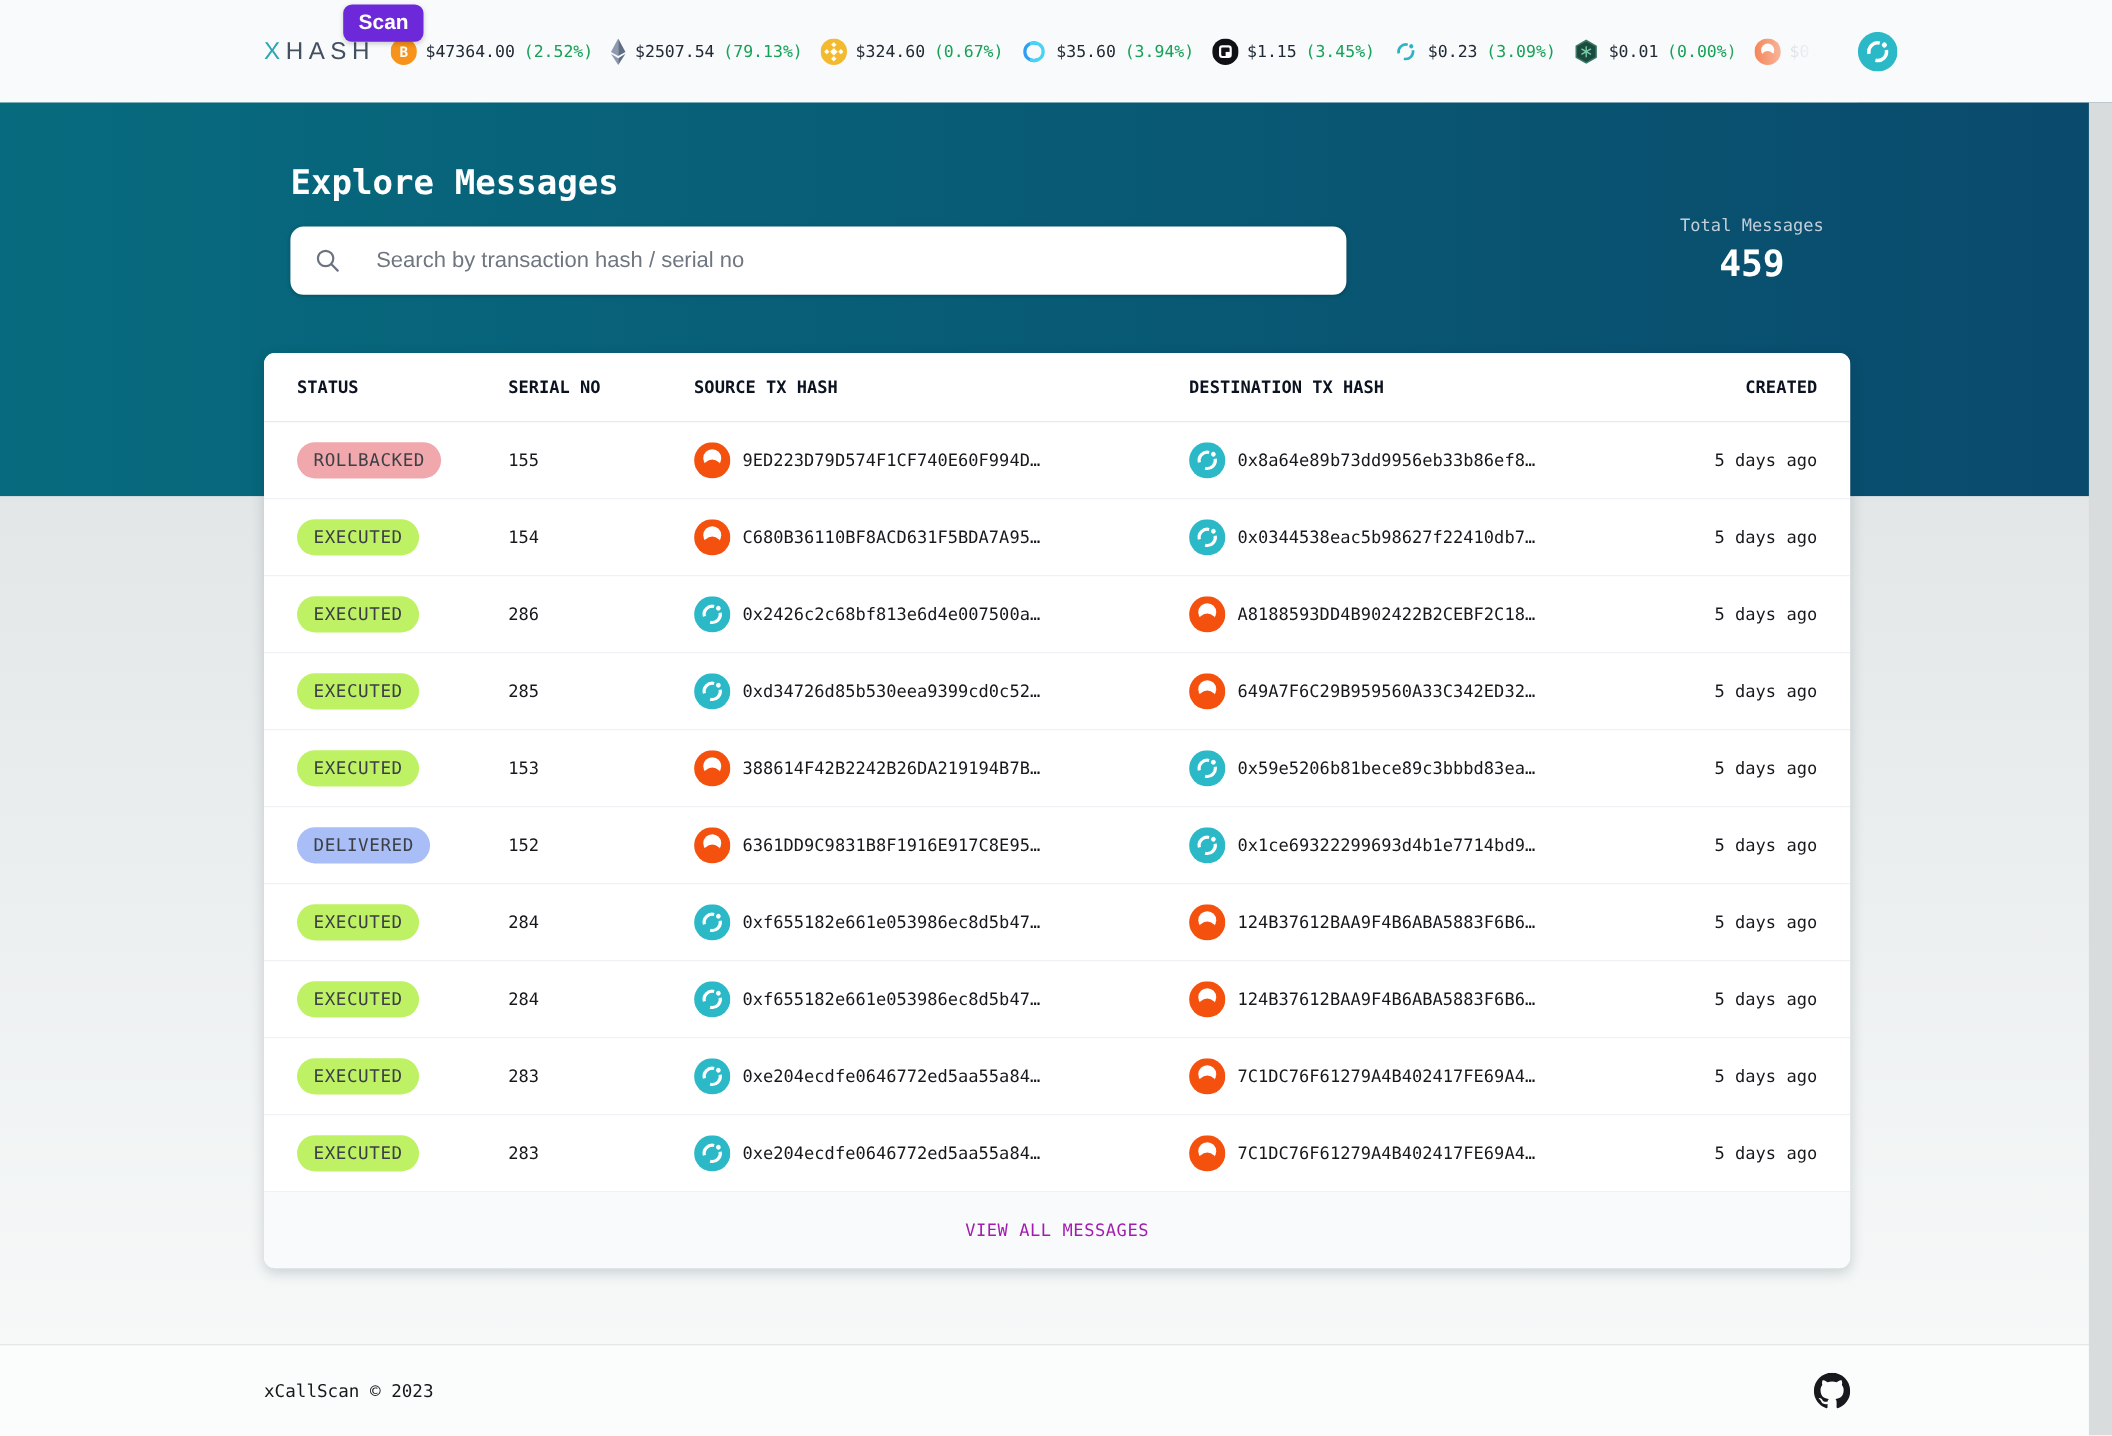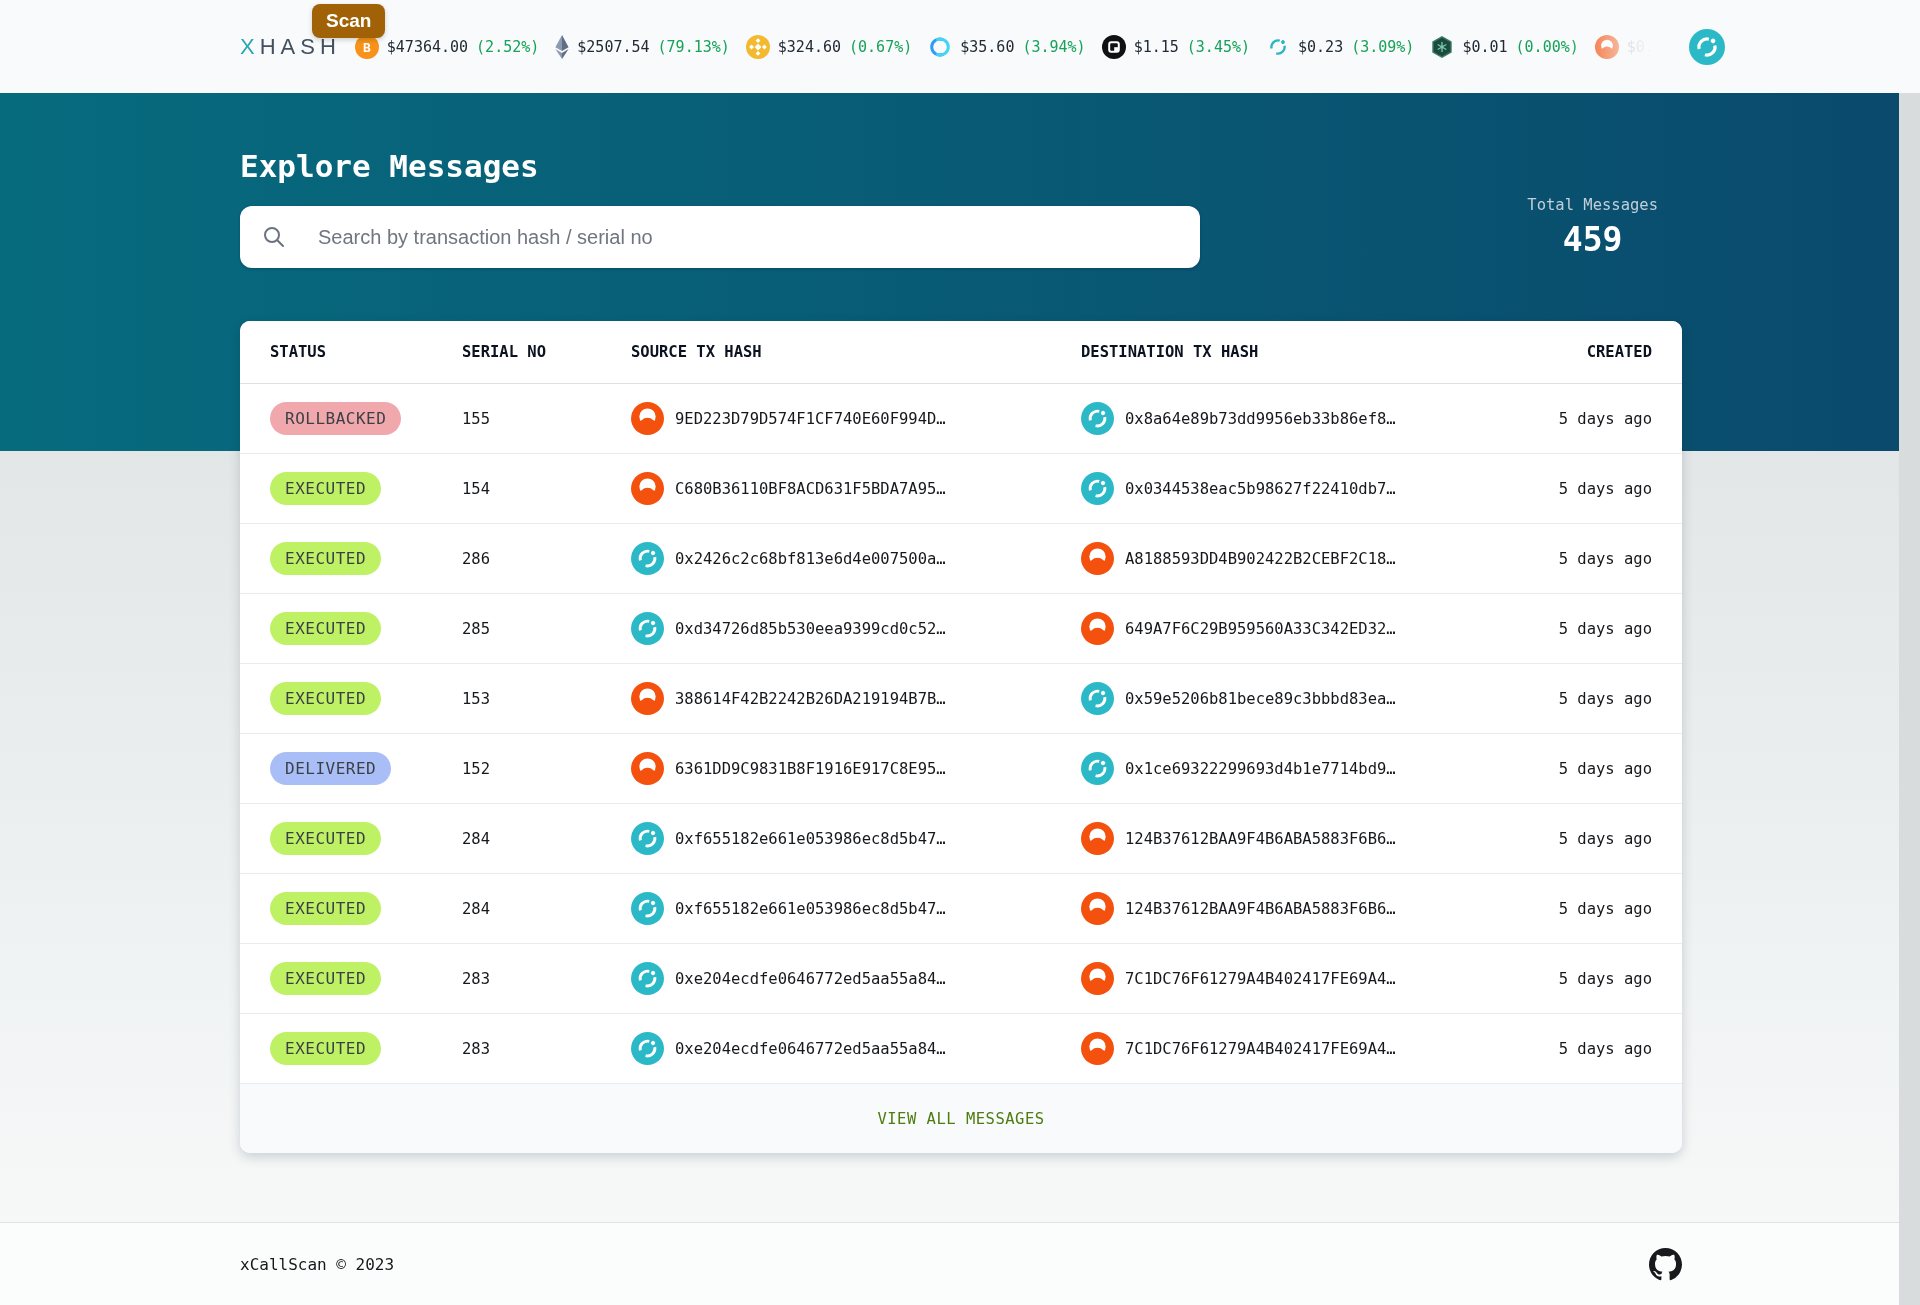--- a/index.html
+++ b/index.html
@@ -10,39 +10,39 @@
     background:linear-gradient(180deg,#e1e5e6 30%,#f7f9f9 95%);
   }
 
   
   .navbar { height:93px; background:#f8fafc; position:relative; z-index:10; }
   .nav-inner { height:100%; margin:0 195px 0 240px; display:flex; align-items:center; }
   .brand { position:relative; display:flex; align-items:center; text-decoration:none; cursor:pointer; }
   .brand-text { font-family:"Liberation Sans",sans-serif; font-size:22px; letter-spacing:5px; color:#43505f; }
   .brand-x { color:#2aa7b0; }
   .scan-badge {
-    position:absolute; left:72px; top:-30px; background:#a16207; color:#fff;
+    position:absolute; left:72px; top:-30px; background:#6d28d9; color:#fff;
     font-family:"Liberation Sans",sans-serif; font-weight:bold; font-size:19px;
     padding:6px 14px; border-radius:8px; z-index:6; box-shadow:0 2px 5px rgba(0,0,0,.18);
   }
   .ticker { flex:1; display:flex; align-items:center; gap:16px; margin-left:14px;
             position:relative; min-width:0; overflow:hidden; padding-right:46px; height:100%; }
   .ticker-item { display:flex; align-items:center; gap:8px; font-size:15px; white-space:nowrap; }
   .t-icon svg { display:block; }
   .t-price { color:#222b35; }
   .t-change.pos { color:#17a257; }
   .t-change.neg { color:#f0a8b2; }
   .faded .t-price { color:#9aa5ad; }
   .ticker-fade { position:absolute; top:0; right:0; bottom:0; width:120px; pointer-events:none;
                  background:linear-gradient(90deg, rgba(248,250,252,0), #f8fafc 70%); }
   .nav-network-btn { width:36px; height:36px; border:none; background:transparent; padding:0; cursor:pointer; }
   .nav-network-btn svg { display:block; }
 
   
-  .hero { height:358px; background:linear-gradient(90deg,#076b7e 0%,#0a4a6c 100%); }
+  .hero { height:358px; background:linear-gradient(90deg,#076b7e 0%,#0a4a6c 100%);padding-left:24px; }
   .hero-inner { margin:0 238px 0 240px; position:relative; padding-top:55px; }
   .hero h1 { margin:0; font-size:31px; font-weight:700; color:#ffffff; }
   .search-box { margin-top:22px; width:960px; height:62px; background:#fff; border-radius:12px;
                 display:flex; align-items:center; padding:0 14px 0 22px; gap:14px;
                 box-shadow:0 1px 3px rgba(0,20,30,.25); }
   .search-box svg { display:block; flex:none; }
   .search-box input { flex:1; border:none; outline:none; background:transparent;
                       font-family:Liberation Sans, sans-serif; font-size:20px; color:#14532d;margin-left:16px; }
   .search-box input::placeholder { color:#6f7680; }
   .total { position:absolute; top:103px; right:24px; text-align:center; }
@@ -60,21 +60,21 @@
   .trow { height:70px; border-bottom:1px solid #e8ebef; font-size:15.5px; color:#16181c; background:#fff; }
   .badge { display:inline-block; padding:7px 15px; border-radius:999px; font-size:16px;
            color:#3c4046; letter-spacing:.5px; }
   .badge.executed  { background:#bef264; }
   .badge.delivered { background:#a9bdf6; }
   .badge.rollbacked{ background:#f1a8ac; }
   .hash { display:flex; align-items:center; gap:11px; min-width:0; }
   .hash svg { display:block; flex:none; }
   .hash-text { white-space:nowrap; cursor:pointer; }
   .card-footer { height:69px; display:flex; align-items:center; justify-content:center;
-                 background:#f8fafc; font-size:15.5px; color:#4d7c0f; letter-spacing:.5px;
+                 background:#f8fafc; font-size:15.5px; color:#a21caf; letter-spacing:.5px;
                  cursor:pointer; text-decoration:none; }
 
   
   .page-footer { position:absolute; left:0; right:0; bottom:0; height:83px;
                  background:#fbfdfd; border-top:1px solid #dfe3e4; }
   .footer-inner { margin:0 238px 0 240px; height:100%; display:flex;
                   align-items:center; justify-content:space-between; }
   .copyright { font-size:16px; color:#16181c; }
   .github-link { cursor:pointer; }
   .github-link svg { display:block; }

